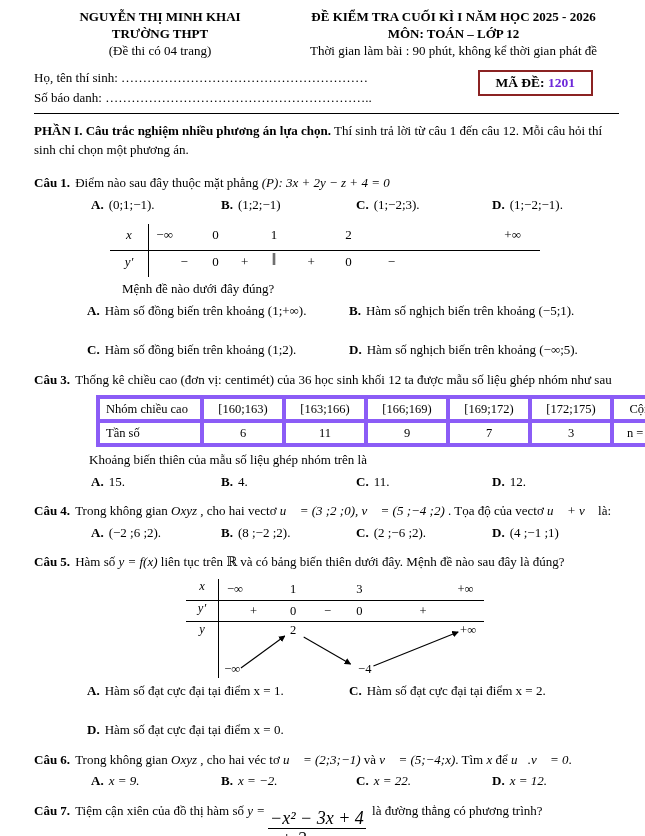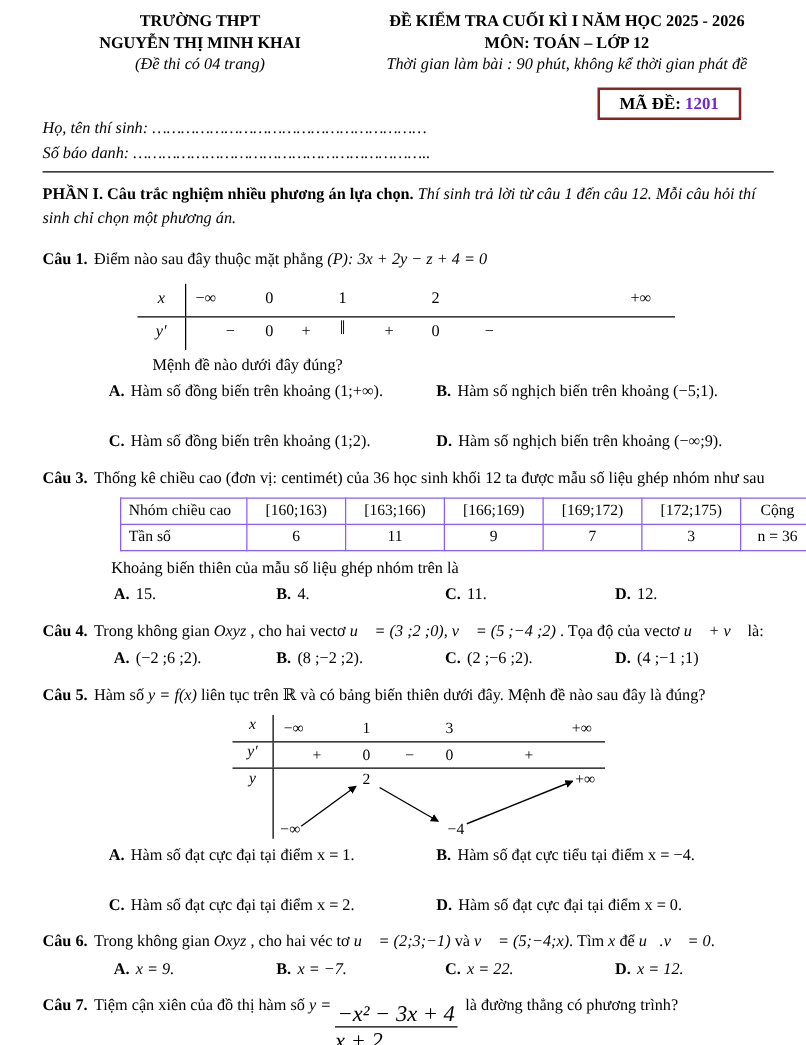--- a/index.html
+++ b/index.html
@@ -1,28 +1,28 @@
 <!DOCTYPE html>
 <html><head>
 <meta charset="utf-8">
 <style>
   html,body{margin:0;padding:0;}
   body{width:645px;height:836px;overflow:hidden;background:#fff;color:#000;
        font-family:"Liberation Serif","DejaVu Serif",serif;font-size:13px;}
   .page{padding:8px 26px 4px 34px;}
   .b{font-weight:bold;}
-  .i{font-style:italic;}
+  .i{}
   .math{font-style:italic;}
   
   .hdr{display:flex;text-align:center;line-height:1.32;}
   .hdr-l{width:252px;}
   .hdr-r{flex:1;padding-left:2px;}
   
   .student{display:flex;margin-top:9px;align-items:flex-start;}
-  .student-l{flex:1;font-style:italic;line-height:1.5;margin-top:24px;}
+  .student-l{flex:1;line-height:1.5;}
   .code-box{border:2px solid #8b2323;padding:3px 16px;margin-right:26px;margin-top:2px;
             font-size:13.5px;white-space:nowrap;font-weight:bold;}
   .red{color:#6d28d9;}
   .rule{border-top:1.4px solid #000;margin-top:6px;}
   .part{margin-top:8px;line-height:1.45;}
   
   .q{margin-top:10px;}
   .qline{line-height:1.5;margin:0;}
   .qlabel{margin-right:5px;}
   .opts{display:grid;margin-top:2px;line-height:1.5;}
@@ -34,21 +34,21 @@
   
   .stable{width:430px;margin:7px 0 2px 76px;}
   .st-row{display:flex;height:26px;}
   .st-top{border-bottom:1px solid #000;}
   .st-lbl{width:38px;border-right:1px solid #000;text-align:center;font-style:italic;padding-top:3px;}
   .st-cells{flex:1;position:relative;}
   .st-i{position:absolute;transform:translateX(-50%);top:4px;line-height:1;}
   .dbl{font-size:16px;top:1px;}
   
   .ftable{border-collapse:collapse;margin:6px 0 3px 62px;font-size:12.5px;}
-  .ftable td{border:1px solid #8b5cf6;padding:2.5px 6px;text-align:center;min-width:66px;}
+  .ftable td{border:4px solid #8b5cf6;padding:2.5px 6px;text-align:center;min-width:66px;}
   .ftable td:first-child{text-align:left;min-width:88px;}
   .ftable td:last-child{min-width:46px;}
   
   .bbt{width:298px;margin:7px 0 3px 152px;font-size:12.5px;}
   .bbt-row{display:flex;}
   .bbt-lbl{width:32px;border-right:1px solid #000;text-align:center;font-style:italic;}
   .r1{height:21px;border-bottom:1px solid #000;}
   .r2{height:20px;border-bottom:1px solid #000;}
   .r3{height:56px;}
   .bbt-cells{flex:1;position:relative;}
@@ -62,22 +62,22 @@
         line-height:1.12;font-style:italic;margin:0 3px;font-size:18px;}
   .frac .fn{border-bottom:1px solid #000;padding:0 2px;}
 </style>
 </head>
 <body>
 
 <div class="page">
 
   <div class="hdr">
     <div class="hdr-l">
+      <div class="b">NGUYỄN THỊ MINH KHAI</div>
       <div class="b">TRƯỜNG THPT</div>
-      <div class="b">NGUYỄN THỊ MINH KHAI</div>
       <div class="i">(Đề thi có 04 trang)</div>
     </div>
     <div class="hdr-r">
       <div class="b">ĐỀ KIỂM TRA CUỐI KÌ I NĂM HỌC 2025 - 2026</div>
       <div class="b">MÔN: TOÁN – LỚP 12</div>
       <div class="i">Thời gian làm bài : 90 phút, không kể thời gian phát đề</div>
     </div>
   </div>
 
   <div class="student">
@@ -96,20 +96,26 @@
       <span class="red">1201</span>
     </div>
   </div>
 
   <div class="rule"></div>
 
   <p class="part"><span class="b">PHẦN I. Câu trắc nghiệm nhiều phương án lựa chọn.</span><span class="i"> Thí sinh trả lời từ câu 1 đến câu 12. Mỗi câu hỏi thí sinh chỉ chọn một phương án.</span></p>
 
   <div class="q">
     <p class="qline"><span class="b qlabel">Câu 1.</span><span>Điểm nào sau đây thuộc mặt phẳng </span><span class="math">(P): 3x + 2y − z + 4 = 0</span></p>
+    <div class="opts opts4">
+      <div class="opt"><span class="b ol">A.</span><span>(0;1;−1).</span></div>
+      <div class="opt"><span class="b ol">B.</span><span>(1;2;−1)</span></div>
+      <div class="opt"><span class="b ol">C.</span><span>(1;−2;3).</span></div>
+      <div class="opt"><span class="b ol">D.</span><span>(1;−2;−1).</span></div>
+    </div>
   </div>
 
   <div class="q">
     <div class="stable">
       <div class="st-row st-top">
         <div class="st-lbl">x</div>
         <div class="st-cells">
           <span class="st-i" style="left:4%">−∞</span>
           <span class="st-i" style="left:17%">0</span>
           <span class="st-i" style="left:32%">1</span>
@@ -128,21 +134,21 @@
           <span class="st-i" style="left:51%">0</span>
           <span class="st-i" style="left:62%">−</span>
         </div>
       </div>
     </div>
     <p class="qline centerq">Mệnh đề nào dưới đây đúng?</p>
     <div class="opts opts2">
       <div class="opt"><span class="b ol">A.</span><span>Hàm số đồng biến trên khoảng (1;+∞).</span></div>
       <div class="opt"><span class="b ol">B.</span><span>Hàm số nghịch biến trên khoảng (−5;1).</span></div>
       <div class="opt"><span class="b ol">C.</span><span>Hàm số đồng biến trên khoảng (1;2).</span></div>
-      <div class="opt"><span class="b ol">D.</span><span>Hàm số nghịch biến trên khoảng (−∞;9).</span></div>
+      <div class="opt"><span class="b ol">D.</span><span>Hàm số nghịch biến trên khoảng (−∞;5).</span></div>
     </div>
   </div>
 
   <div class="q">
     <p class="qline"><span class="b qlabel">Câu 3.</span><span>Thống kê chiều cao (đơn vị: centimét) của 36 học sinh khối 12 ta được mẫu số liệu ghép nhóm như sau</span></p>
     <table class="ftable">
       <tbody>
           <tr>
         <td>Nhóm chiều cao</td>
         <td>[160;163)</td>
@@ -219,31 +225,30 @@
           </svg>
           <span class="bi bot" style="left:5%">−∞</span>
           <span class="bi top" style="left:28%">2</span>
           <span class="bi bot" style="left:55%">−4</span>
           <span class="bi top" style="left:94%">+∞</span>
         </div>
       </div>
     </div>
     <div class="opts opts2">
       <div class="opt"><span class="b ol">A.</span><span>Hàm số đạt cực đại tại điểm x = 1.</span></div>
-      <div class="opt"><span class="b ol">B.</span><span>Hàm số đạt cực tiểu tại điểm x = −4.</span></div>
       <div class="opt"><span class="b ol">C.</span><span>Hàm số đạt cực đại tại điểm x = 2.</span></div>
       <div class="opt"><span class="b ol">D.</span><span>Hàm số đạt cực đại tại điểm x = 0.</span></div>
     </div>
   </div>
 
   <div class="q">
     <p class="qline"><span class="b qlabel">Câu 6.</span><span>Trong không gian </span><span class="math">Oxyz</span><span> , cho hai véc tơ </span><span class="math">u⃗ = (2;3;−1)</span><span> và </span><span class="math">v⃗ = (5;−4;x)</span><span>. Tìm </span><span class="math">x</span><span> để </span><span class="math">u⃗.v⃗ = 0</span><span>.</span></p>
     <div class="opts opts4">
       <div class="opt"><span class="b ol">A.</span><span class="math">x = 9.</span></div>
-      <div class="opt"><span class="b ol">B.</span><span class="math">x = −7.</span></div>
+      <div class="opt"><span class="b ol">B.</span><span class="math">x = −2.</span></div>
       <div class="opt"><span class="b ol">C.</span><span class="math">x = 22.</span></div>
       <div class="opt"><span class="b ol">D.</span><span class="math">x = 12.</span></div>
     </div>
   </div>
 
   <div class="q">
     <p class="qline"><span class="b qlabel">Câu 7.</span><span>Tiệm cận xiên của đồ thị hàm số </span><span class="math">y =</span><span class="frac">
           <span class="fn">−x² − 3x + 4</span>
           <span class="fd">x + 2</span>
         </span><span> là đường thẳng có phương trình?</span></p>

